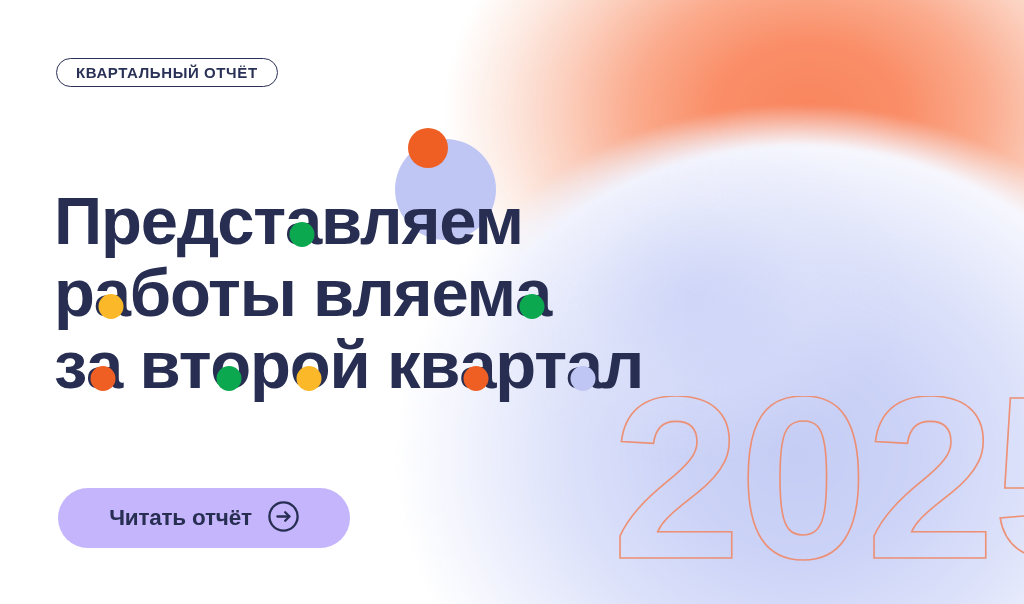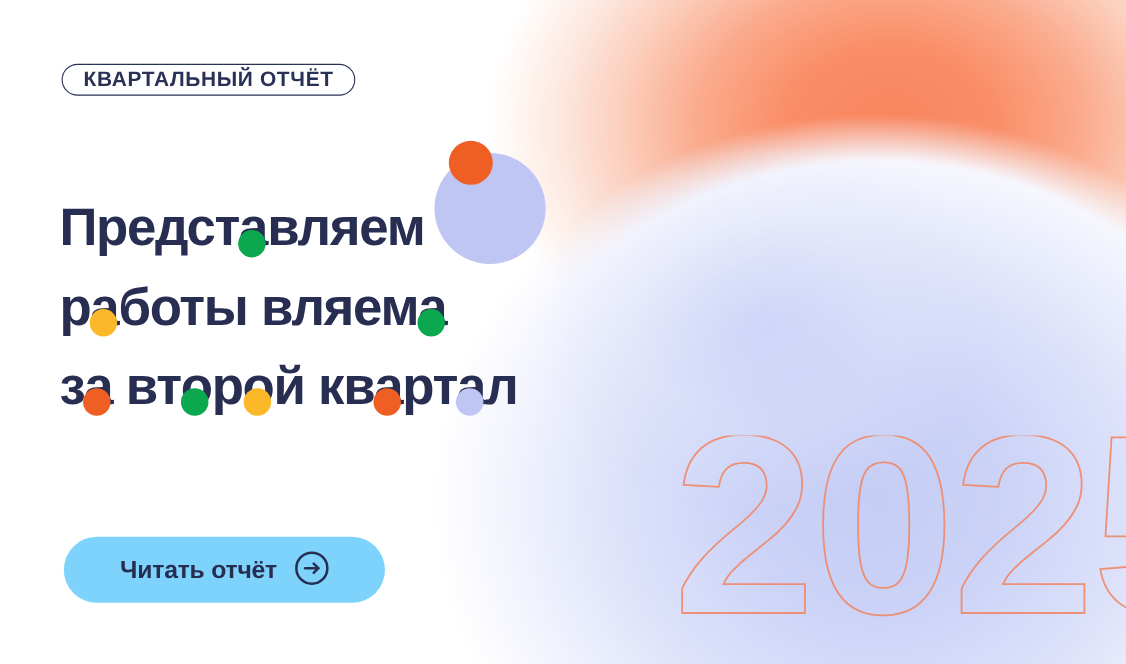--- a/index.html
+++ b/index.html
@@ -105,34 +105,34 @@
     height: 29px;
     padding: 0 19px;
     display: flex;
     align-items: center;
     border: 1.6px solid #2a3156;
     border-radius: 999px;
     box-sizing: border-box;
     background: transparent;
   }
   #badge-label {
-    font-size: 19px;
+    font-size: 15px;
     font-weight: 700;
     letter-spacing: .6px;
     color: #2a3156;
     white-space: nowrap;
   }
 
   
   #headline {
     position: absolute;
     left: 54px;
     top: 140px;
     width: 660px;
-    font-size: 48px;
+    font-size: 67px;
     font-weight: 700;
     line-height: 72px;
     letter-spacing: -1.2px;
     color: #272e52;
     white-space: nowrap;
   }
   #headline .ln { display: block; }
 
   
   .dl {
@@ -160,21 +160,21 @@
 
   
   #cta {
     position: absolute;
     left: 58px;
     top: 488px;
     width: 292px;
     height: 60px;
     border: none;
     border-radius: 999px;
-    background: #7dd3fc;
+    background: #c4b5fd;
     display: flex;
     align-items: center;
     justify-content: center;
     gap: 16px;
     cursor: pointer;
     padding: 0;
   }
   #cta-label {
     font-family: "Liberation Sans", sans-serif;
     font-size: 22.5px;

